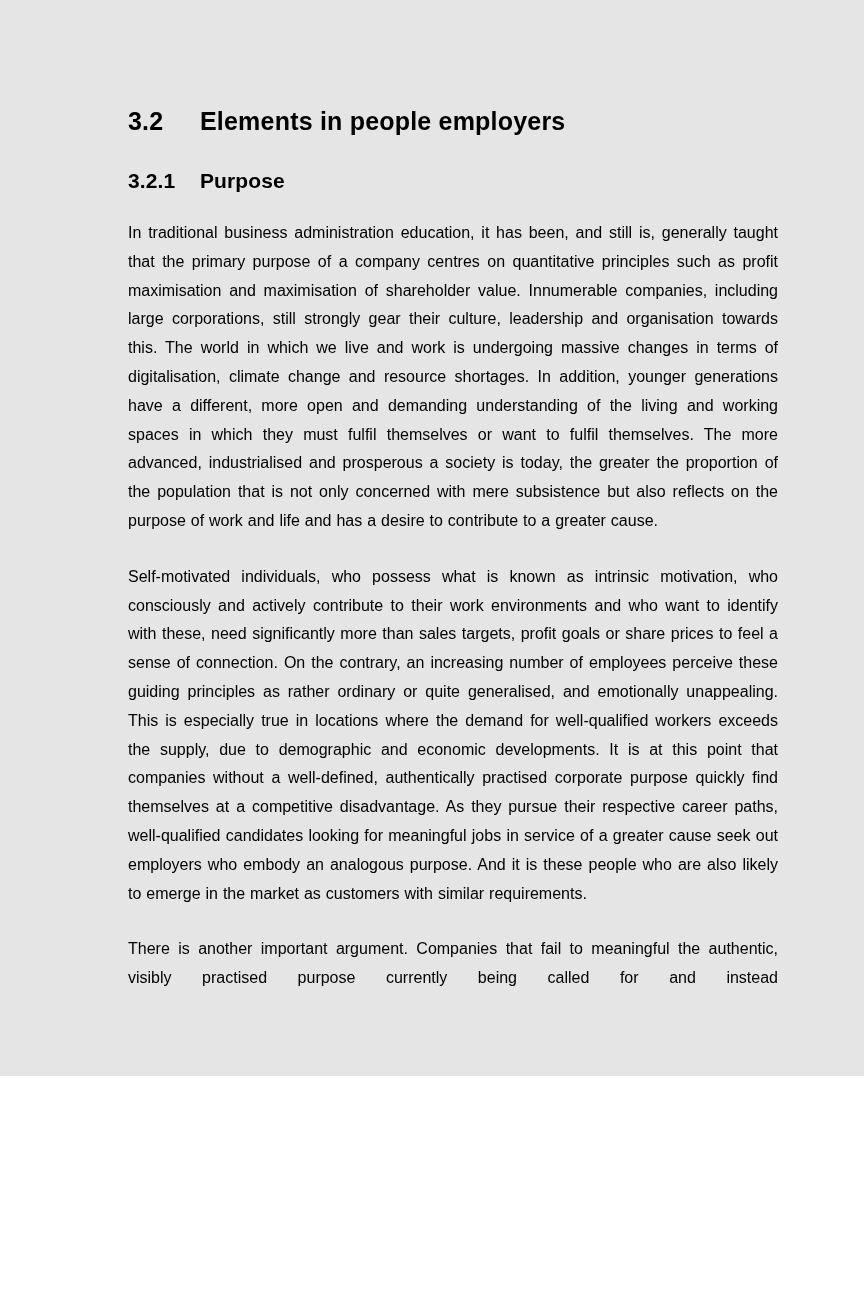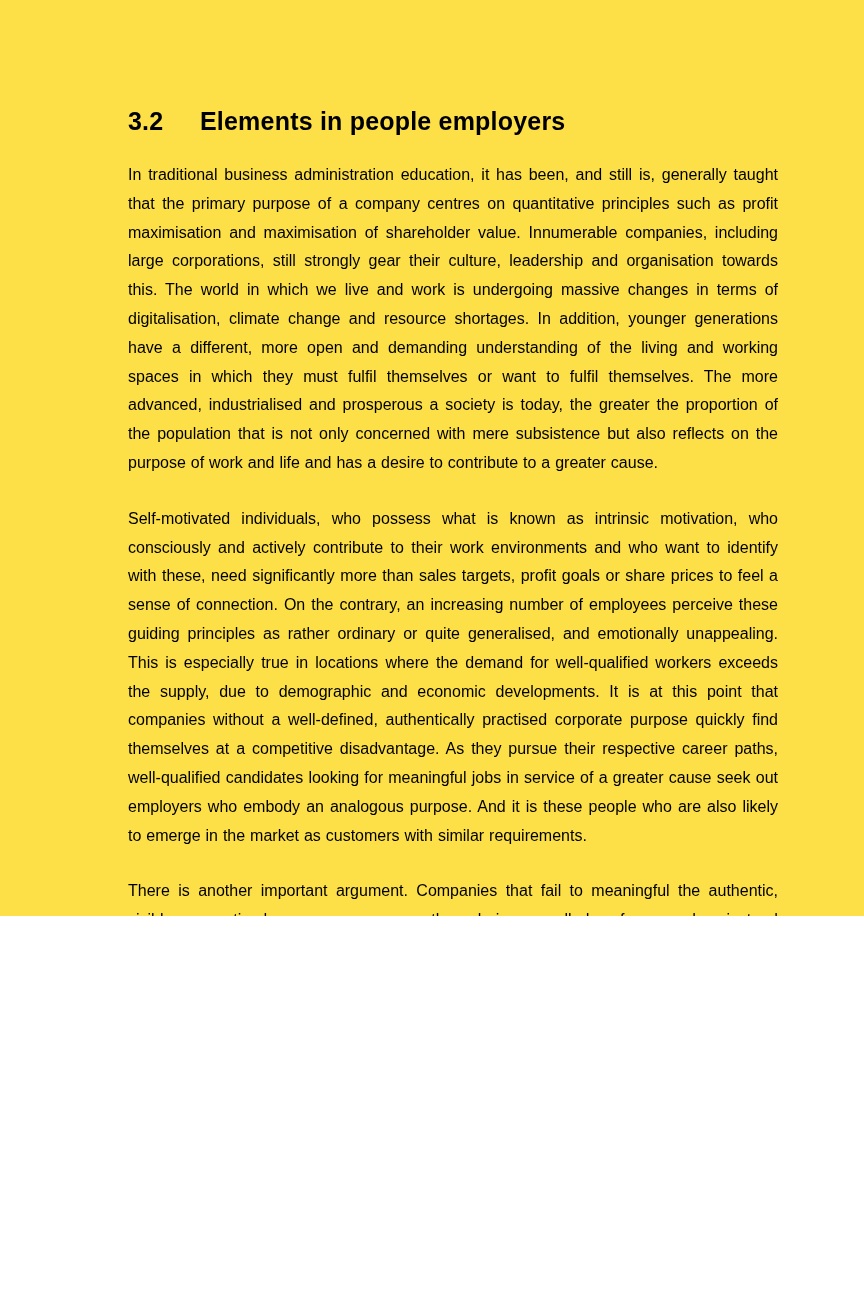--- a/index.html
+++ b/index.html
@@ -3,22 +3,22 @@
 <meta charset="utf-8">
 <style>
   html, body {
     margin: 0;
     padding: 0;
     background: #ffffff;
   }
   .page {
     position: relative;
     width: 864px;
-    height: 916px;
-    background: #fde047;
+    height: 1076px;
+    background: #e5e5e5;
     font-family: "Liberation Sans", sans-serif;
     color: #000000;
     overflow: hidden;
     box-sizing: border-box;
   }
   .content {
     position: absolute;
     left: 128px;
     top: 0;
     width: 650px;
@@ -82,20 +82,24 @@
 <body>
 
 <div class="page">
   <div class="content">
 
     <div class="heading-1">
       <span class="h-num">3.2</span>
       <span class="h-title">Elements in people employers</span>
     </div>
 
+    <div class="heading-2">
+      <span class="h-num">3.2.1</span>
+      <span class="h-title">Purpose</span>
+    </div>
 
     <div class="body-text">
       <p class="first">In traditional business administration education, it has been, and still is, generally taught that the primary purpose of a company centres on quantitative principles such as profit maximisation and maximisation of shareholder value. Innumerable companies, including large corporations, still strongly gear their culture, leadership and organisation towards this. The world in which we live and work is undergoing massive changes in terms of digitalisation, climate change and resource shortages. In addition, younger generations have a different, more open and demanding understanding of the living and working spaces in which they must fulfil themselves or want to fulfil themselves. The more advanced, industrialised and prosperous a society is today, the greater the proportion of the population that is not only concerned with mere subsistence but also reflects on the purpose of work and life and has a desire to contribute to a greater cause.</p>
       <p>Self-motivated individuals, who possess what is known as intrinsic motivation, who consciously and actively contribute to their work environments and who want to identify with these, need significantly more than sales targets, profit goals or share prices to feel a sense of connection. On the contrary, an increasing number of employees perceive these guiding principles as rather ordinary or quite generalised, and emotionally unappealing. This is especially true in locations where the demand for well-qualified workers exceeds the supply, due to demographic and economic developments. It is at this point that companies without a well-defined, authentically practised corporate purpose quickly find themselves at a competitive disadvantage. As they pursue their respective career paths, well-qualified candidates looking for meaningful jobs in service of a greater cause seek out employers who embody an analogous purpose. And it is these people who are also likely to emerge in the market as customers with similar requirements.</p>
       <p class="continues">There is another important argument. Companies that fail to meaningful the authentic, visibly practised purpose currently being called for and instead</p>
     </div>
 
   </div>
 
   <div class="footer">

